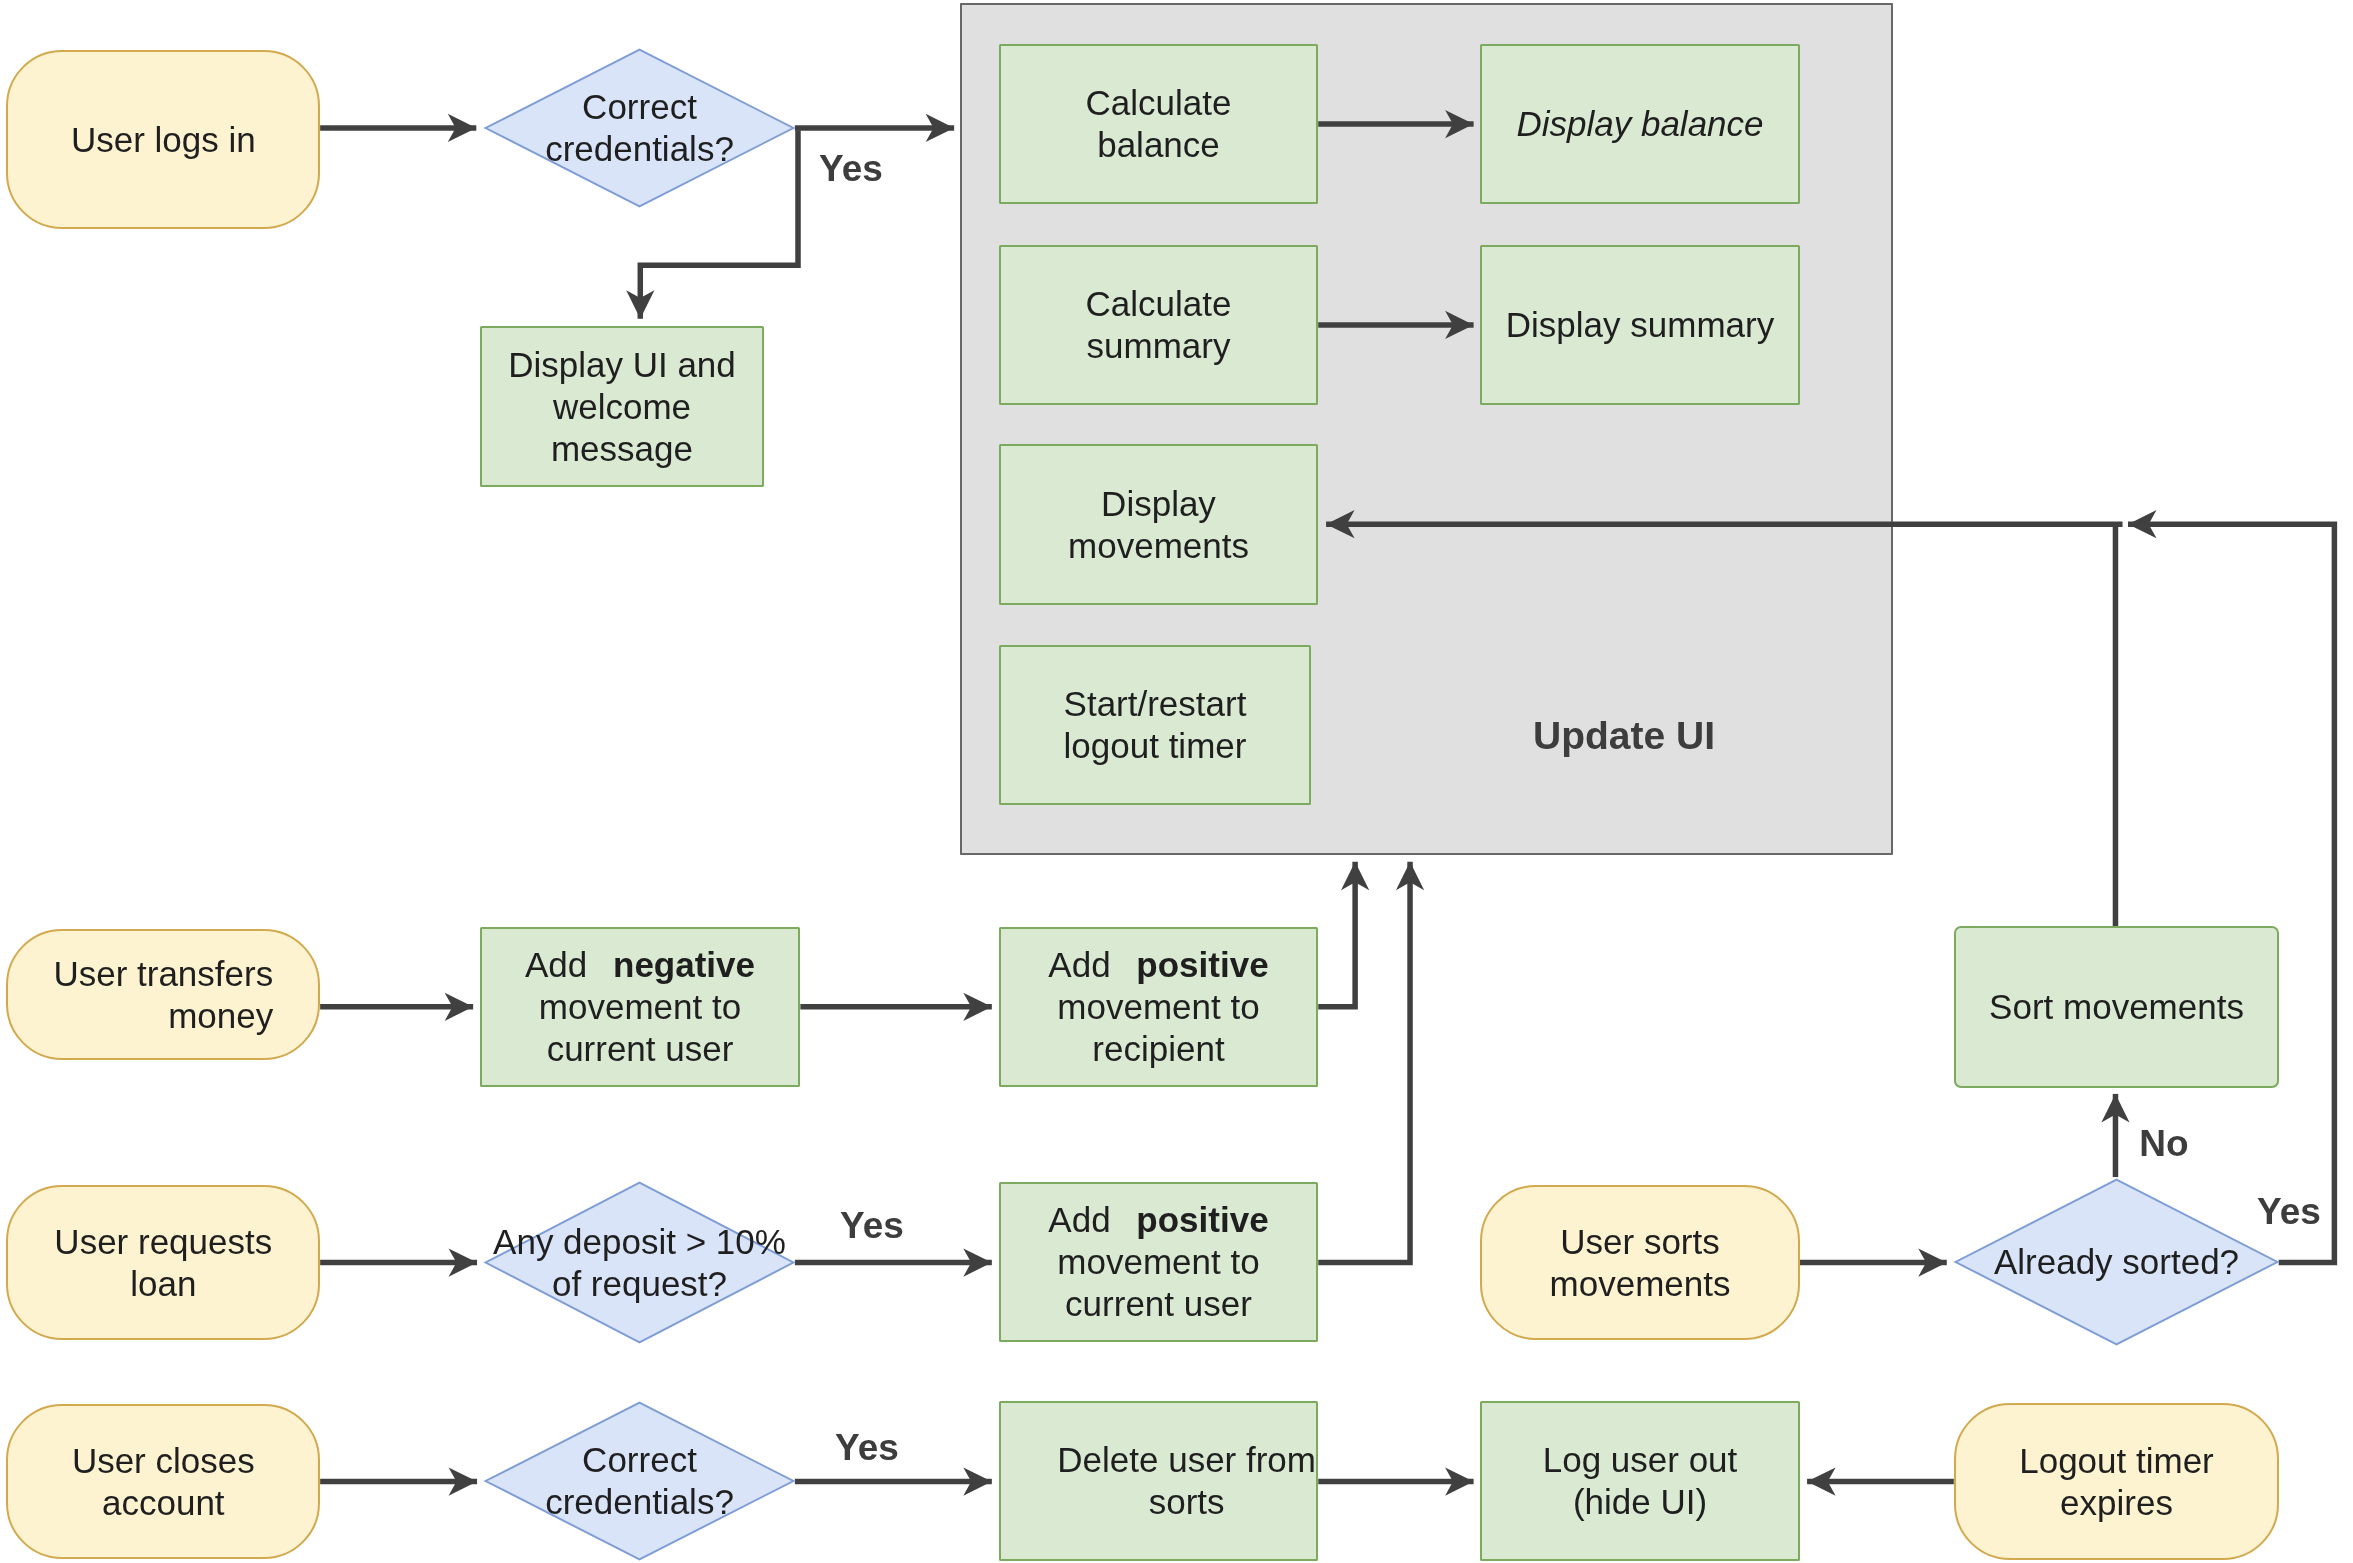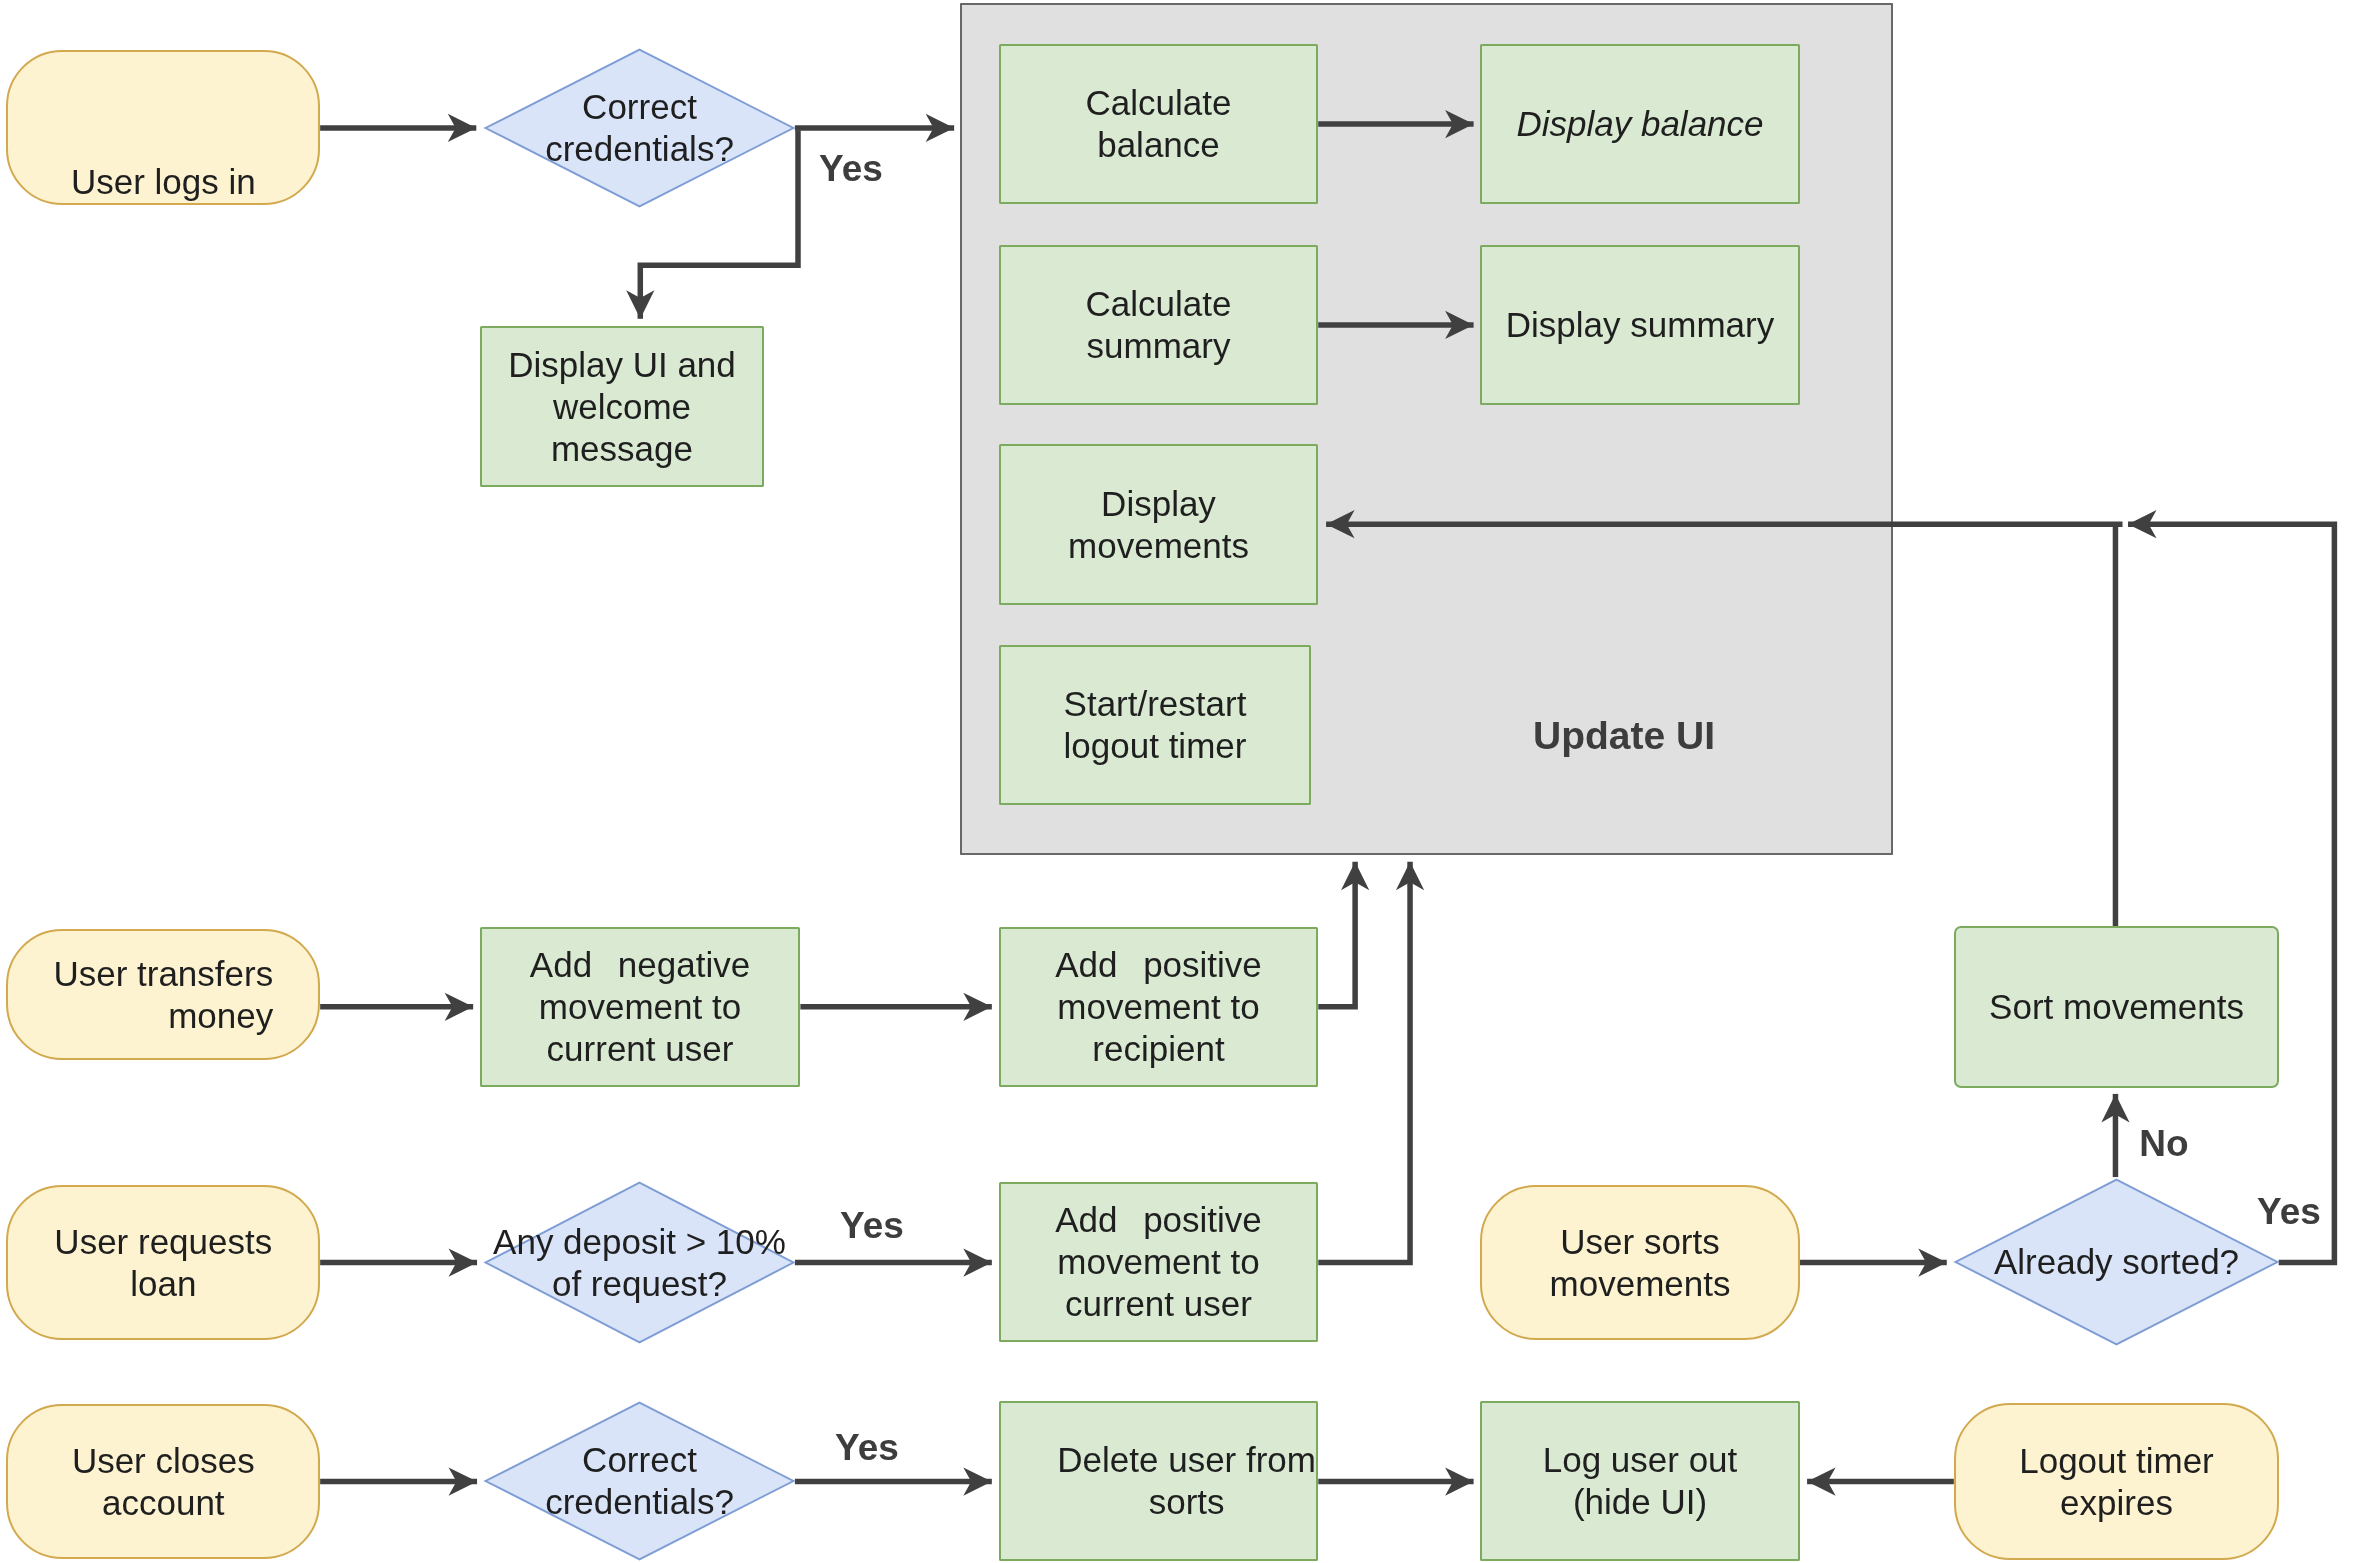--- a/index.html
+++ b/index.html
@@ -16,21 +16,21 @@
   .terminator{background:var(--yellow-fill,#fdf3d0);border:2.7px solid var(--yellow-border,#d2a94e);border-radius:56px;}
   .process{background:var(--green-fill,#d9e9d2);border:2.4px solid var(--green-border,#7cab60);border-radius:1.6px;}
   .decision{background:transparent;border:none;}
   .decision svg{position:absolute;left:0;top:0;width:100%;height:100%;overflow:visible;}
   .decision polygon{fill:var(--blue-fill,#d9e4f9);stroke:var(--blue-border,#7e9dd4);stroke-width:2.5;}
   .decision .txt{white-space:nowrap;}
   .container{background:var(--gray-fill,#e0e0e0);border:2.4px solid var(--gray-border,#686868);z-index:1;border-radius:0.8px;}
   .lbl{position:absolute;transform:translate(-50%,-50%);font-weight:bold;font-size:37px;
        color:var(--label,#3d3d3d);z-index:4;white-space:nowrap;}
   .container-label{font-size:39px;z-index:2;}
-  b{font-weight:normal;margin-left:16px;}
+  b{font-weight:bold;margin-left:16px;}
 </style>
 </head>
 <body>
 
 <div id="canvas">
   <svg id="edges" width="2354" height="1564" viewBox="0 0 3000 1993" xmlns="http://www.w3.org/2000/svg">
     <defs>
       <marker id="arrowhead" viewBox="0 0 12 12" refX="11.5" refY="6" markerWidth="40" markerHeight="40" markerUnits="userSpaceOnUse" orient="auto-start-reverse">
         <path d="M0.6,0.6 L11.5,6 L0.6,11.4 L3.6,6 Z"></path>
       </marker>
@@ -49,21 +49,21 @@
       <path d="M408,1609 L608,1609" class="edge" marker-end="url(#arrowhead)"></path>
       <path d="M1013,1609 L1264,1609" class="edge" marker-end="url(#arrowhead)"></path>
       <path d="M1680,1609 L1797,1609 L1797,1098" class="edge" marker-end="url(#arrowhead)"></path>
       <path d="M2294,1609 L2481,1609" class="edge" marker-end="url(#arrowhead)"></path>
       <path d="M2696,1500 L2696,1394" class="edge" marker-end="url(#arrowhead)"></path>
       <path d="M408,1888 L608,1888" class="edge" marker-end="url(#arrowhead)"></path>
       <path d="M1013,1888 L1264,1888" class="edge" marker-end="url(#arrowhead)"></path>
       <path d="M1680,1888 L1878,1888" class="edge" marker-end="url(#arrowhead)"></path>
       <path d="M2490,1888 L2303,1888" class="edge" marker-end="url(#arrowhead)"></path>
     </svg>
-<div class="node terminator" style="left: 6.3px; top: 50px; width: 314px; height: 155px; align-items: flex-end;">
+<div class="node terminator" style="left: 6.3px; top: 50px; width: 314px; height: 179px;">
       <div class="txt">
         <div>User logs in</div>
       </div>
     </div>
     <div class="node decision" style="left: 484px; top: 48px; width: 311px; height: 160px;">
       <svg viewBox="0 0 396 204" preserveAspectRatio="none">
         <polygon points="198,2 394,102 198,202 2,102"></polygon>
       </svg>
       <div class="txt">
         <div>Correct</div>

